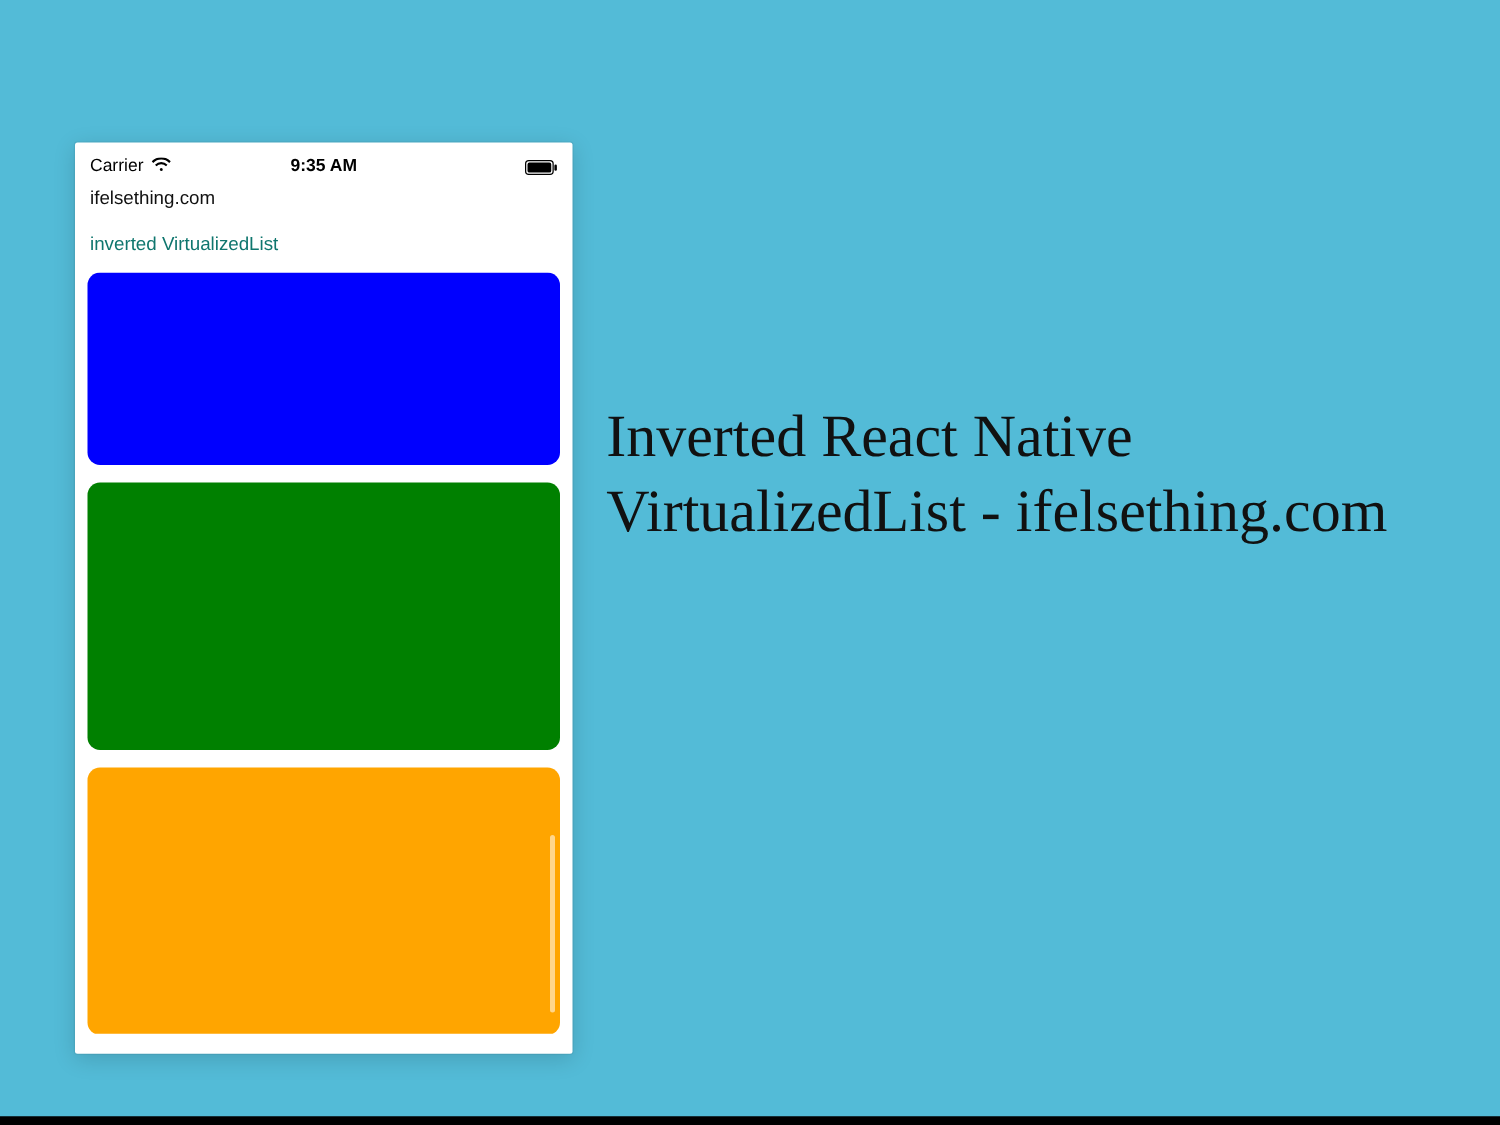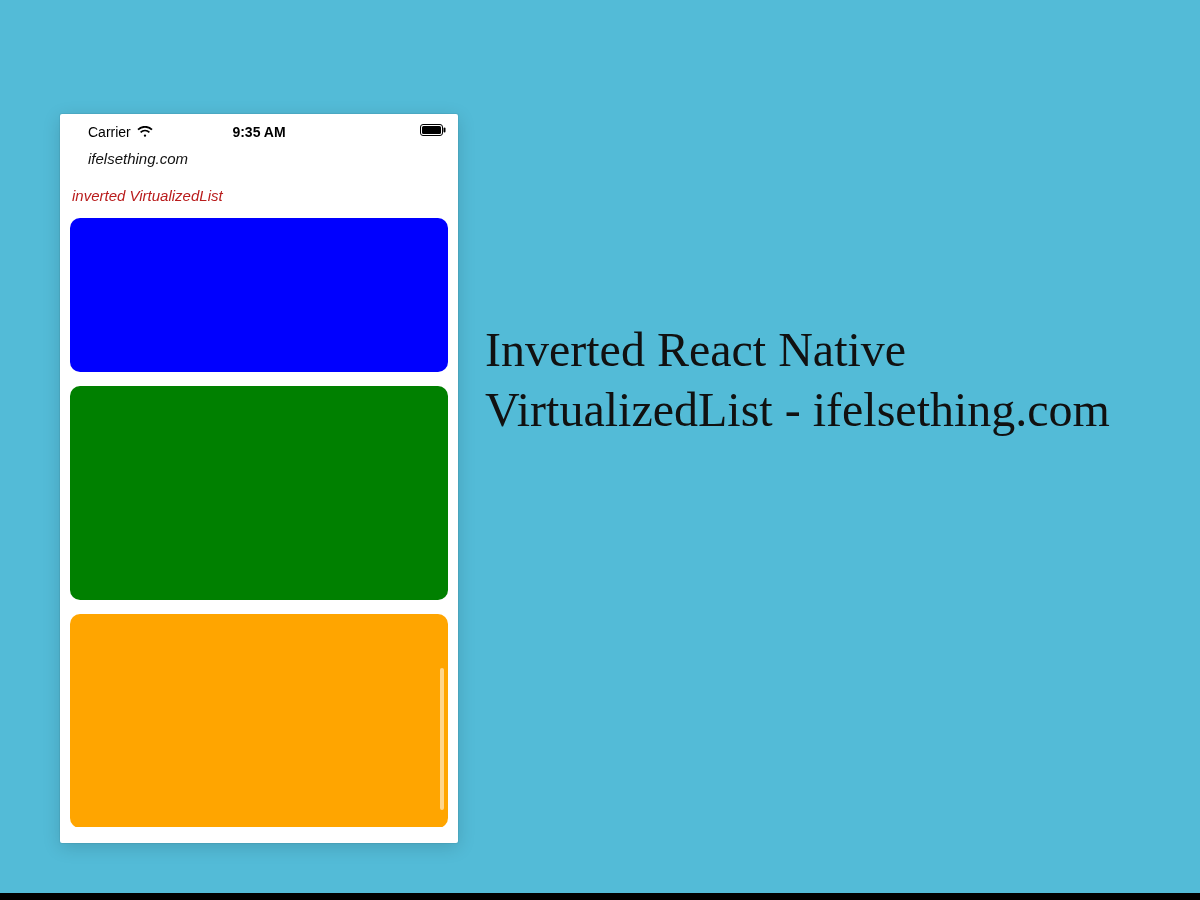--- a/index.html
+++ b/index.html
@@ -21,43 +21,40 @@
     top: 114px;
     width: 398px;
     height: 729px;
     background: #fff;
     border-radius: 2px;
     box-shadow: 0 0 0 1px rgba(0,0,0,0.05), 0 4px 18px rgba(0,0,0,0.15);
     overflow: hidden;
   }
   .status-bar {
     display: flex;
-    align-items: flex-start;
+    align-items: flex-end;
     justify-content: space-between;
     padding: 10px 12px 4px 12px;
     font-size: 14px;
     font-weight: 500;
     color: #000;
-    margin-left: 16px;
   }
   .status-left { display: flex; align-items: center; gap: 6px; }
   .status-center { position: absolute; left: 0; right: 0; text-align: center; font-weight: 700; pointer-events: none; }
   .status-right { display: flex; align-items: center; }
   .wifi-icon svg, .battery-icon svg { display: block; }
   .app-header {
-    padding: 6px 12px 2px 28px;
+    padding: 6px 12px 2px 12px;
     font-size: 15px;
-    font-style: italic;
     color: #111;
   }
   .app-subtitle {
     padding: 18px 12px 14px 12px;
     font-size: 15px;
-    font-style: italic;
-    color: #b91c1c;
+    color: #0f766e;
   }
   .list {
     padding: 0 10px 10px 10px;
     display: flex;
     flex-direction: column;
     gap: 14px;
     height: calc(100% - 120px);
     overflow: hidden;
     position: relative;
   }

